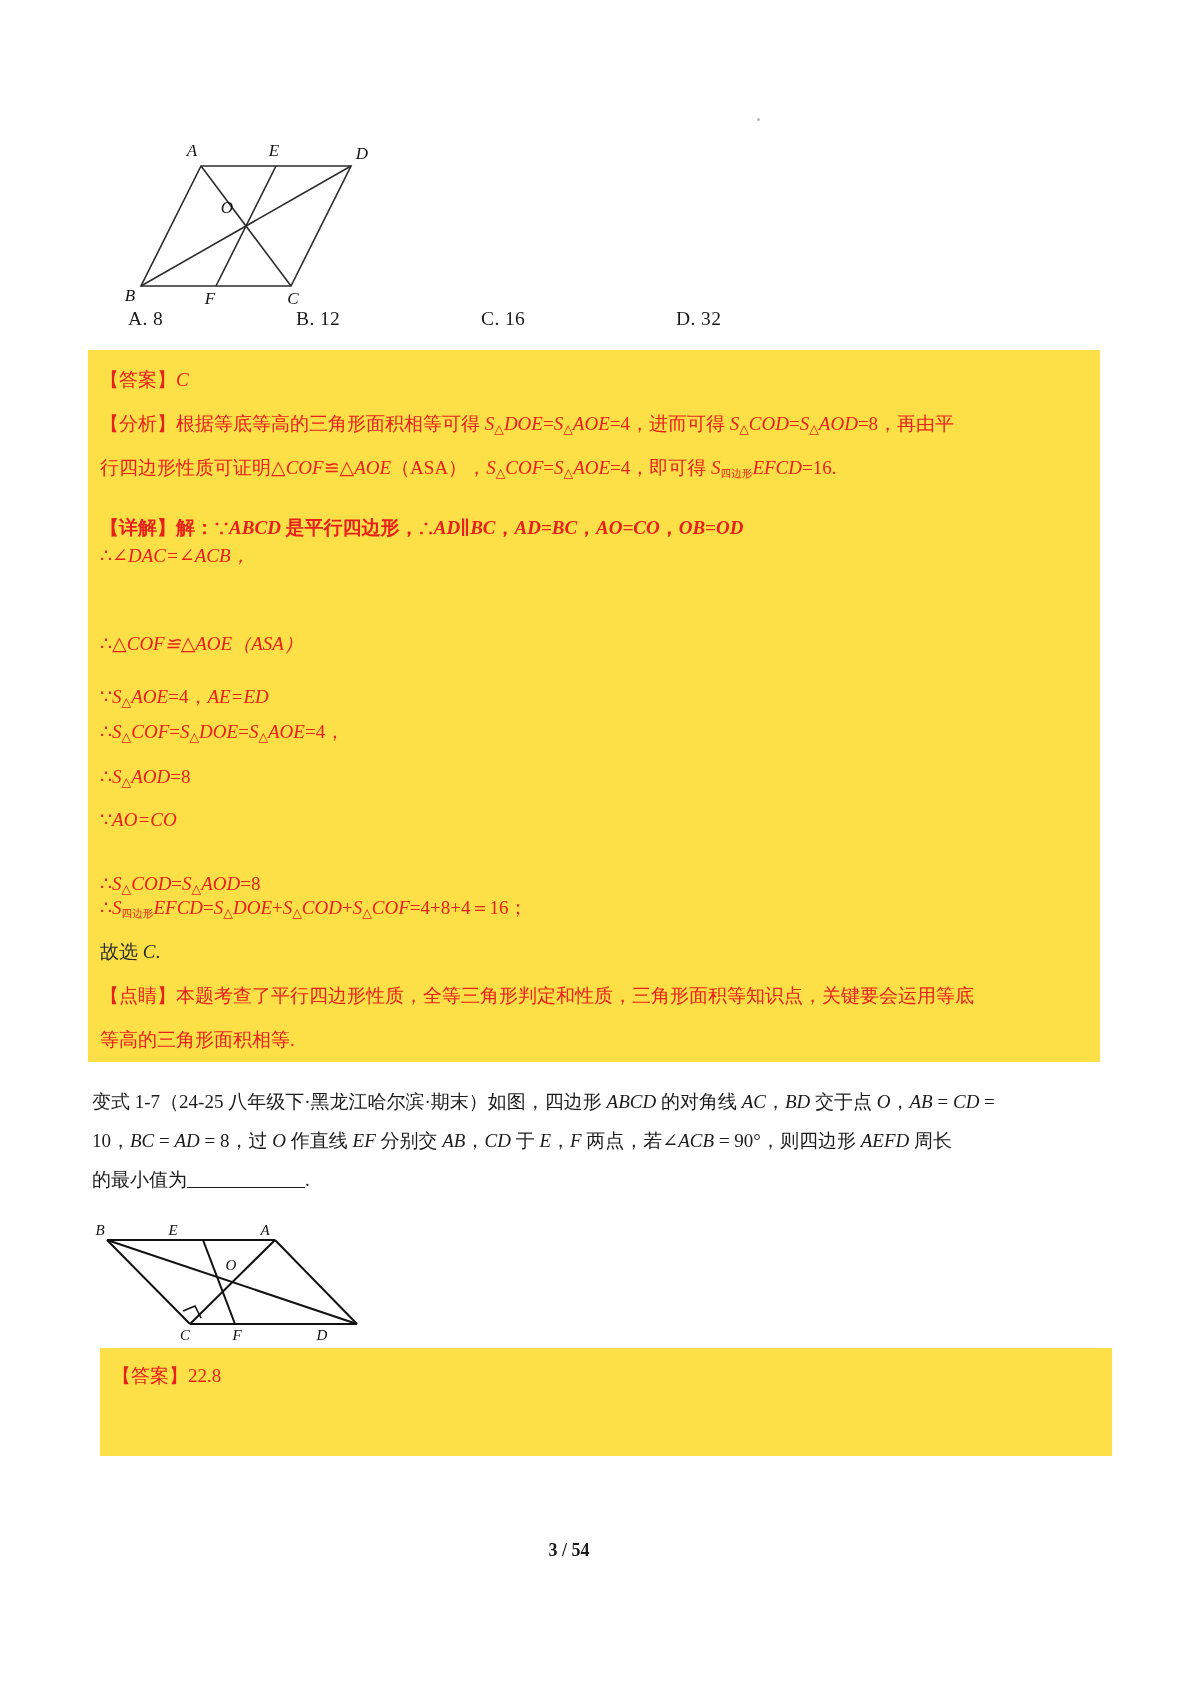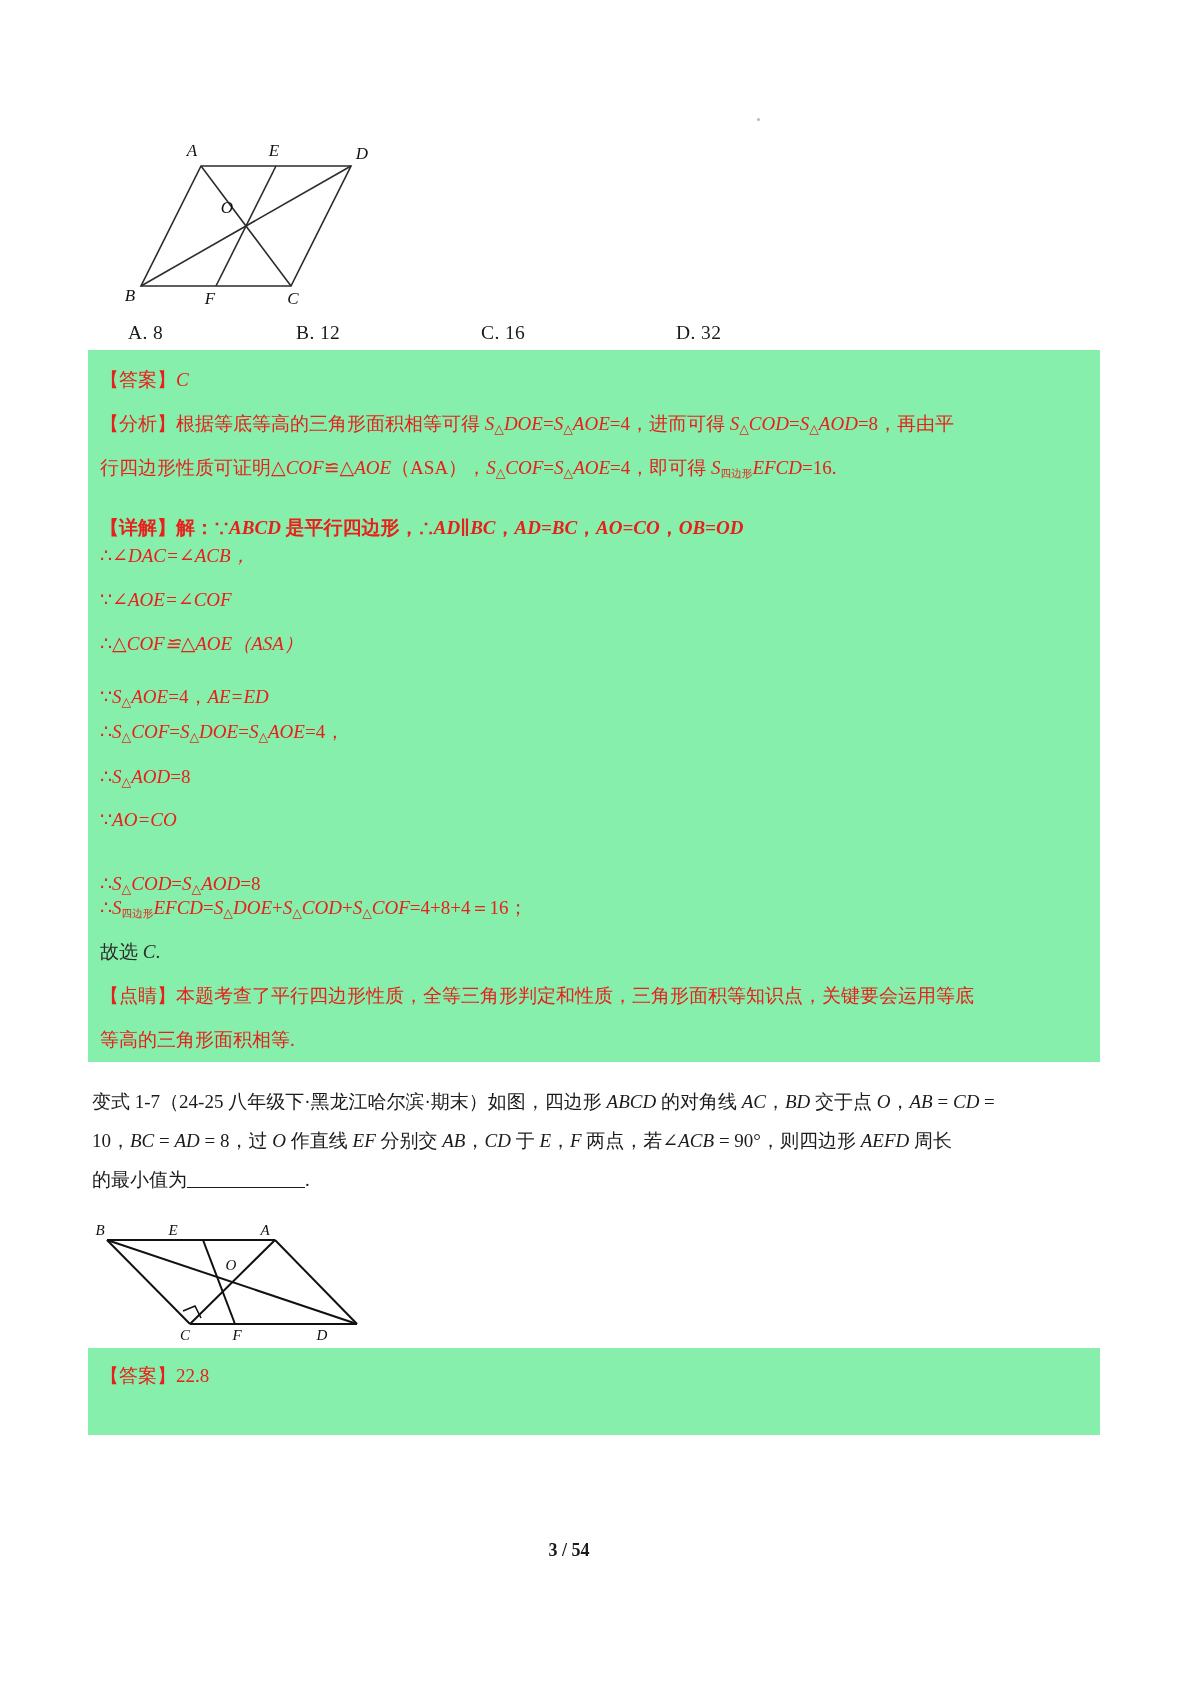--- a/index.html
+++ b/index.html
@@ -35,51 +35,52 @@
     left: 85px;
     top: 1222px;
     width: 320px;
     height: 120px;
   }
 
   
   #choices {
     position: absolute;
     left: 128px;
-    top: 322px;
+    top: 308px;
     width: 960px;
     height: 28px;
     font-size: 19.5px;
     letter-spacing: 0.4px;
   }
   #choices .choice {
     position: absolute;
     white-space: nowrap;
     color: #1b1b1b;
   }
   #choices .c0 { left: 0px; }
   #choices .c1 { left: 168px; }
   #choices .c2 { left: 353px; }
   #choices .c3 { left: 548px; }
 
   
   .panel {
     position: absolute;
     left: 88px;
     width: 1012px;
-    background: #86efac;
+    background: #fde047;
     box-sizing: border-box;
   }
   #panel-1 {
     top: 350px;
     height: 712px;
   }
   #panel-2 {
     top: 1348px;
-    height: 87px;
+    height: 108px;
+    margin-left: 12px;
   }
 
   .sol-line {
     position: absolute;
     left: 12px;
     right: 12px;
     font-size: 19px;
     line-height: 24px;
     color: #e8201b;
     white-space: nowrap;
@@ -218,23 +219,20 @@
     </div>
 
     <div class="sol-line" style="top:166px;font-weight:bold;">
       <span class="tag">【详解】</span><span>解：∵</span><span class="mi">ABCD</span><span> 是平行四边形，∴</span><span class="mi">AD∥BC</span><span>，</span><span class="mi">AD=BC</span><span>，</span><span class="mi">AO=CO</span><span>，</span><span class="mi">OB=OD</span>
     </div>
 
     <div class="sol-line" style="top:194px;">
       <span>∴</span><span class="mi">∠DAC=∠ACB，</span>
     </div>
 
-    <div class="sol-line" style="top:238px;">
-      <span>∵</span><span class="mi">∠AOE=∠COF</span>
-    </div>
 
     <div class="sol-line" style="top:282px;">
       <span>∴</span><span class="mi">△COF≌△AOE</span><span class="mi">（ASA）</span>
     </div>
 
     <div class="sol-line" style="top:335px;">
       <span>∵</span><span class="mi">S</span><span class="sub">△</span><span class="mi">AOE</span><span>=4，</span><span class="mi">AE=ED</span>
     </div>
 
     <div class="sol-line" style="top:370px;">

